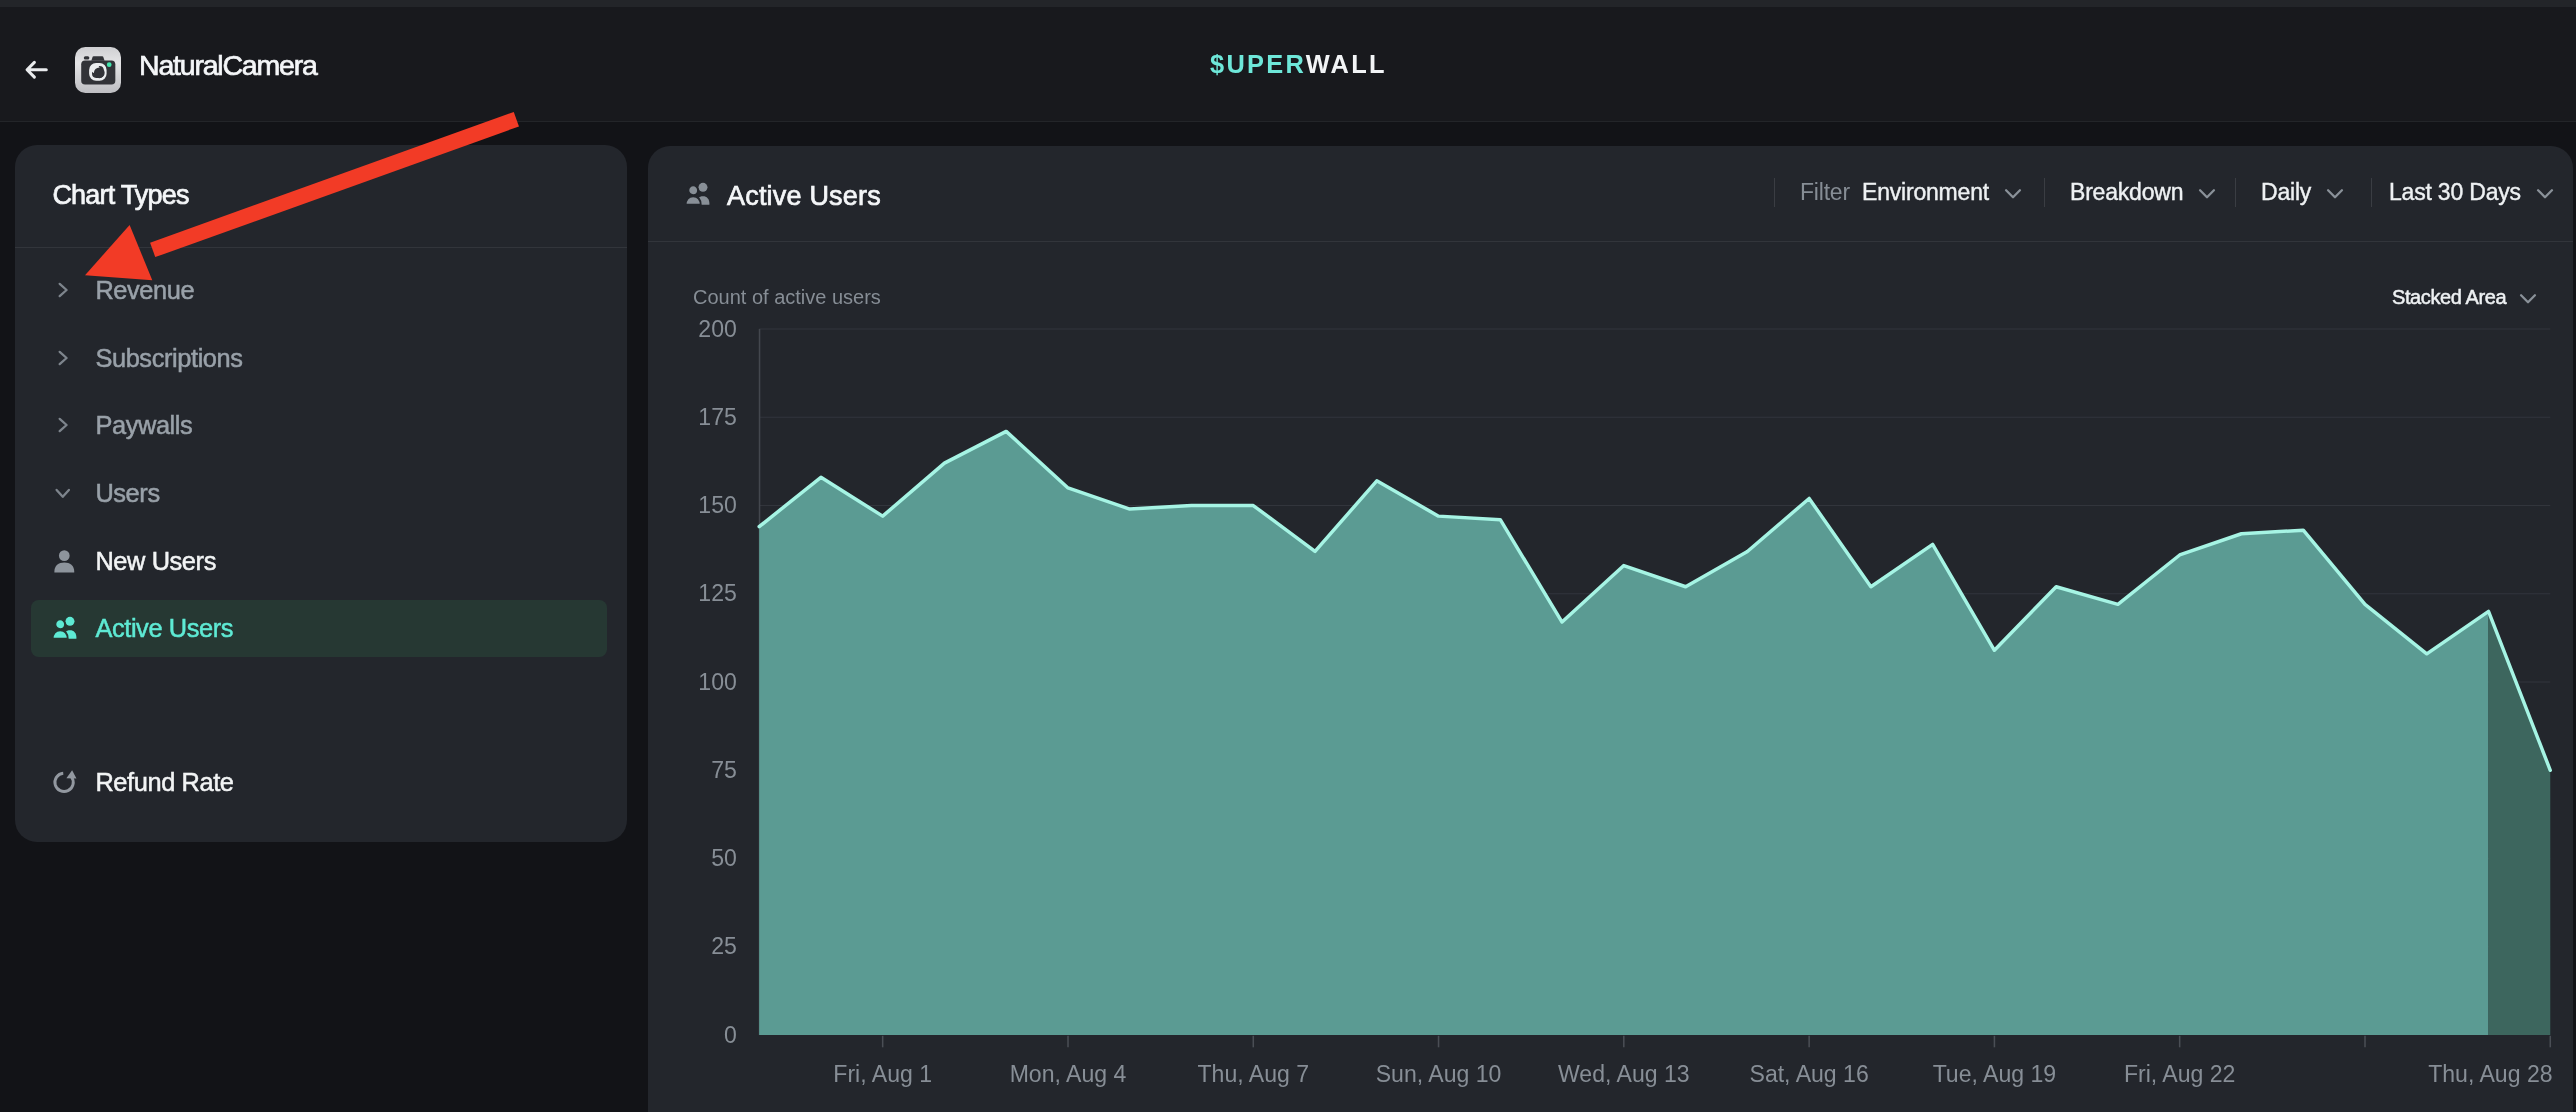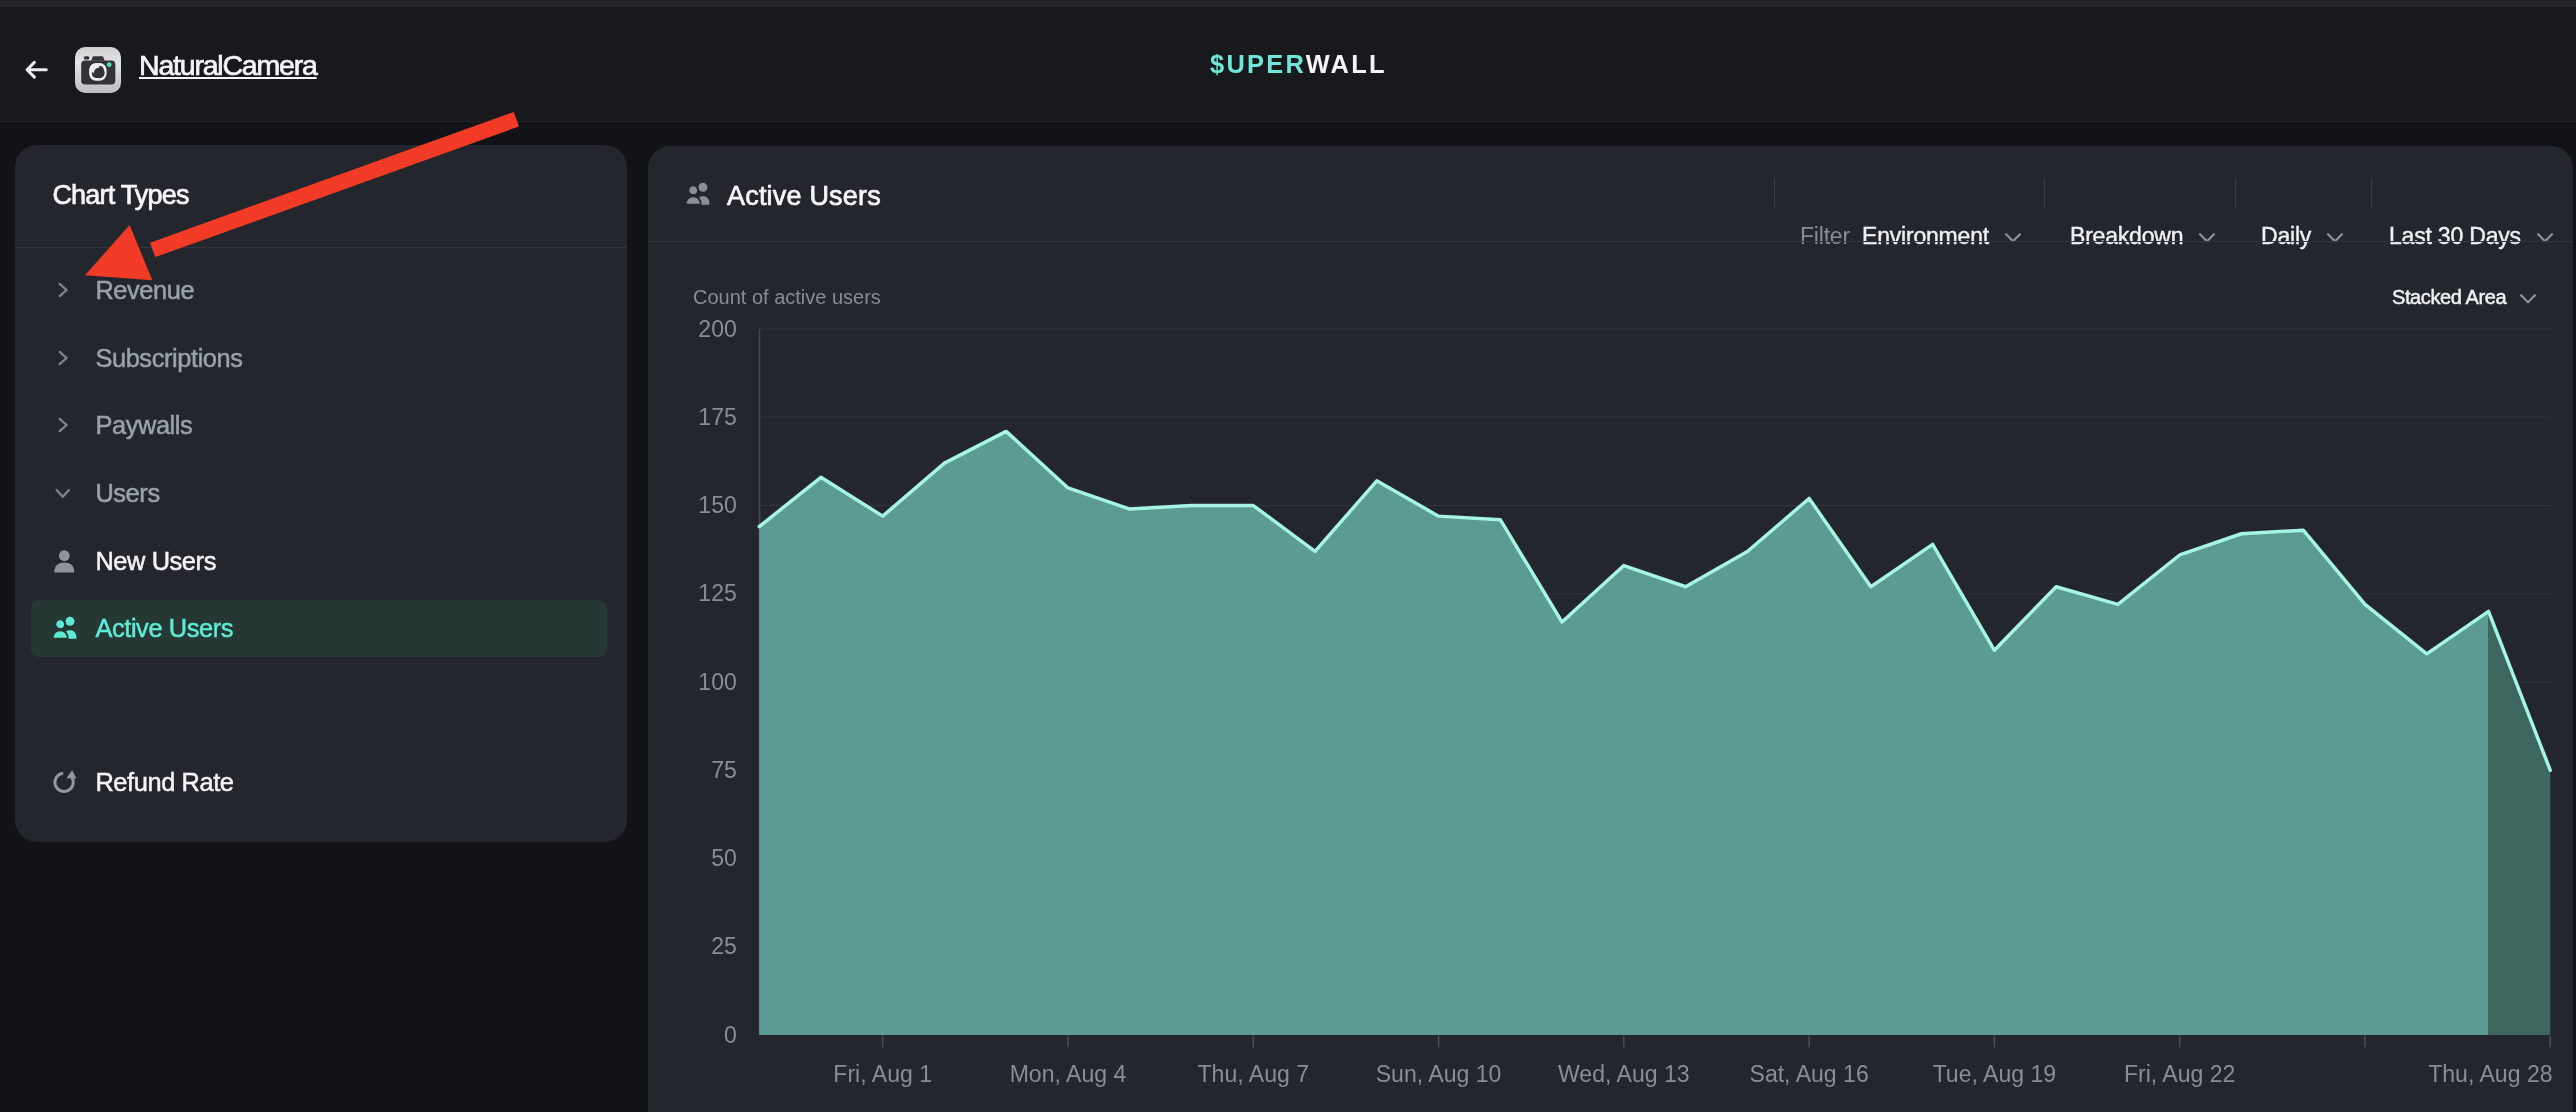--- a/index.html
+++ b/index.html
@@ -1,41 +1,41 @@
 <!DOCTYPE html>
 <html style="font-size:12.3px"><head>
 <meta charset="utf-8">
 <style>
   * { margin:0; padding:0; box-sizing:border-box; }
   html,body { width:2576px; height:1113px; overflow:hidden; }
   body { background:#121317; font-family:"Liberation Sans", sans-serif; position:relative; }
   .header { position:absolute; left:0; top:0; width:2576px; height:122px; background:#18191d; border-top:7px solid #232529; border-bottom:0.8px solid #232529; }
   .backarrow { position:absolute; left:24px; top:52px; }
   .appicon { position:absolute; left:75px; top:40px; width:46px; height:46px; }
-  .apptitle { position:absolute; left:139px; top:42px; font-size:28.5px; font-weight:400; -webkit-text-stroke:0.7px #f4f6f8; color:#f4f6f8; letter-spacing:-1.2px;text-decoration:underline; }
+  .apptitle { position:absolute; left:139px; top:42px; font-size:28.5px; font-weight:400; -webkit-text-stroke:0.7px #f4f6f8; color:#f4f6f8; letter-spacing:-1.2px; }
   .logo { position:absolute; left:1210px; top:43px; font-size:25.4px; font-weight:700; letter-spacing:2.3px; color:#6ee7d9; }
   .logo b { color:#f2f4f6; font-weight:700; }
 
   .panel { position:absolute; background:#23262c; border-radius:22px; }
   #sidebar { left:15.4px; top:145px; width:612px; height:697px; }
   #chartpanel { left:648px; top:146px; width:1925px; height:1000px; }
 
   .sb-title { position:absolute; left:37px; top:35px; font-size:27px; font-weight:400; -webkit-text-stroke:0.7px #f4f6f8; color:#f4f6f8; letter-spacing:-0.8px; }
   .sb-div { position:absolute; left:0; top:102px; width:612px; height:0.8px; background:#32353b; }
   .row { position:absolute; left:0; width:612px; height:68px; }
   .row .txt { position:absolute; left:80px; top:50%; transform:translateY(-50%); font-size:25.4px; font-weight:400; -webkit-text-stroke:0.5px currentColor; color:#99a1a9; letter-spacing:-0.4px; }
   .row .txt.white { color:#f2f4f5; }
   .row .txt.teal { color:#5eead4; }
   .row .ic { position:absolute; left:37px; top:50%; transform:translateY(-50%); }
   .hl { position:absolute; left:16px; top:455px; width:576px; height:57px; background:#263833; border-radius:7.7px; }
 
   .cp-icon { position:absolute; left:37px; top:36px; }
   .cp-title { position:absolute; left:79px; top:35px; font-size:27px; font-weight:400; -webkit-text-stroke:0.7px #f4f6f8; color:#f4f6f8; letter-spacing:0.2px; }
   .cp-div { position:absolute; left:0; top:95px; width:1925px; height:0.8px; background:#32353b; }
-  .ctrl { position:absolute; top:33px; height:29px; font-size:23px; color:#eef1f3; font-weight:400; -webkit-text-stroke:0.4px currentColor; white-space:nowrap; letter-spacing:-0.2px;margin-top:44px; }
+  .ctrl { position:absolute; top:33px; height:29px; font-size:23px; color:#eef1f3; font-weight:400; -webkit-text-stroke:0.4px currentColor; white-space:nowrap; letter-spacing:-0.2px; }
   .sep { position:absolute; top:32px; width:0.8px; height:29px; background:#3a3d43; }
   .muted { color:#868d95; font-weight:400; -webkit-text-stroke:0; }
   .subhead { position:absolute; top:140px; font-size:20px;margin-left:8px; }
   .chev { display:inline-block; vertical-align:middle; }
 </style>
 </head>
 <body>
   <div class="header">
     <svg class="backarrow" width="24.6" height="21.5" viewBox="0 0 32 28">
       <path d="M29 14 H4.5 M13.5 4.5 L4 14 L13.5 23.5" fill="none" stroke="#e9ebed" stroke-width="4" stroke-linecap="round" stroke-linejoin="round"></path>

